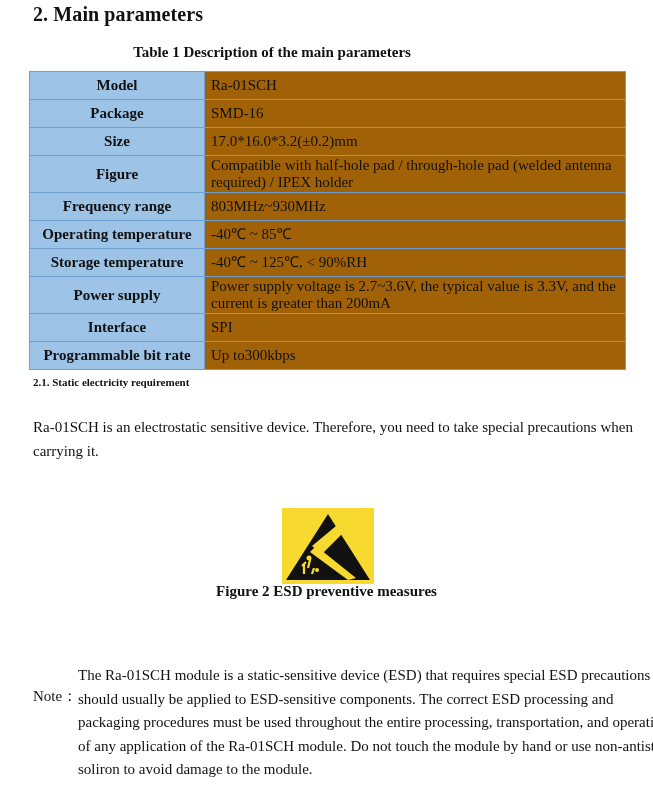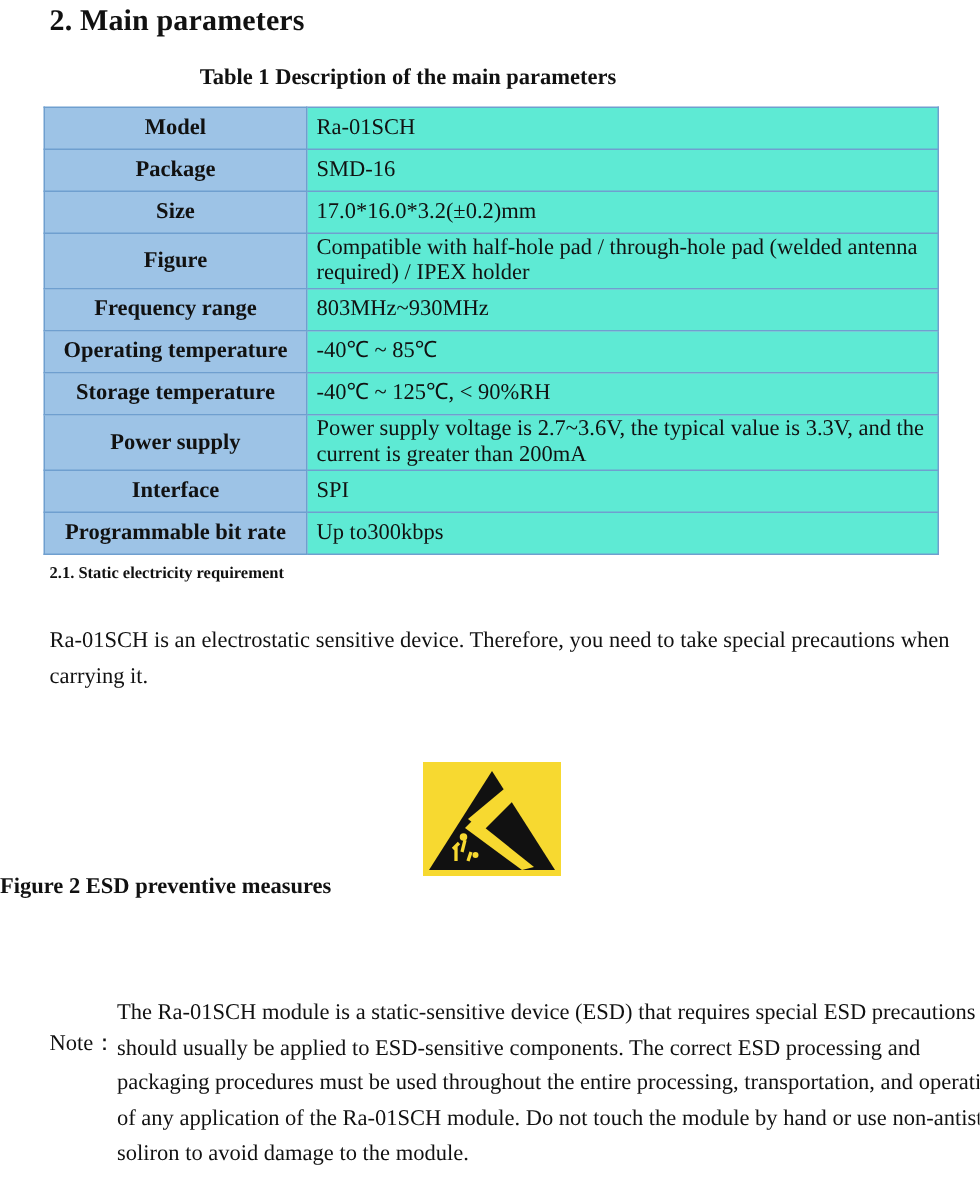--- a/index.html
+++ b/index.html
@@ -19,37 +19,37 @@
       position: absolute; left: 29px; top: 71px; width: 597px;
       border-collapse: collapse; font-size: 15px; padding-left: 14px;
     }
     table.params td {
       border: 1.5px solid #6f9fcf; padding: 0 6px; line-height: 17px;
     }
     table.params td.k {
       background: #9dc3e6; font-weight: bold; text-align: center;
       width: 166px; padding: 0 4px;
     }
-    table.params td.v { background: #5eead4; }
+    table.params td.v { background: #a16207; }
     .h3 {
       position: absolute; left: 33px; top: 376px;
       font-size: 11px; font-weight: bold; text-align: right;
     }
     .para {
       position: absolute; left: 33px; width: 600px;
       font-size: 15px; line-height: 23.5px;
     }
     .p1 { top: 416px; }
     .esd {
       position: absolute; left: 282px; top: 508px; width: 92px; height: 76px;
       background: #f7d930;
     }
     .fig-caption {
       position: absolute; left: 0; width: 653px; top: 583px;
-      text-align: left; font-size: 15px; font-weight: bold;
+      text-align: center; font-size: 15px; font-weight: bold;
     }
     .note-label { top: 641px; margin-top: 44px; }
     .note-body { top: 664px; margin-left: 45px; }
   </style>
 </head>
 <body>
 
 <div class="h2">2.  Main parameters</div>
 
 <div class="table-caption">Table 1 Description of the main parameters</div>

